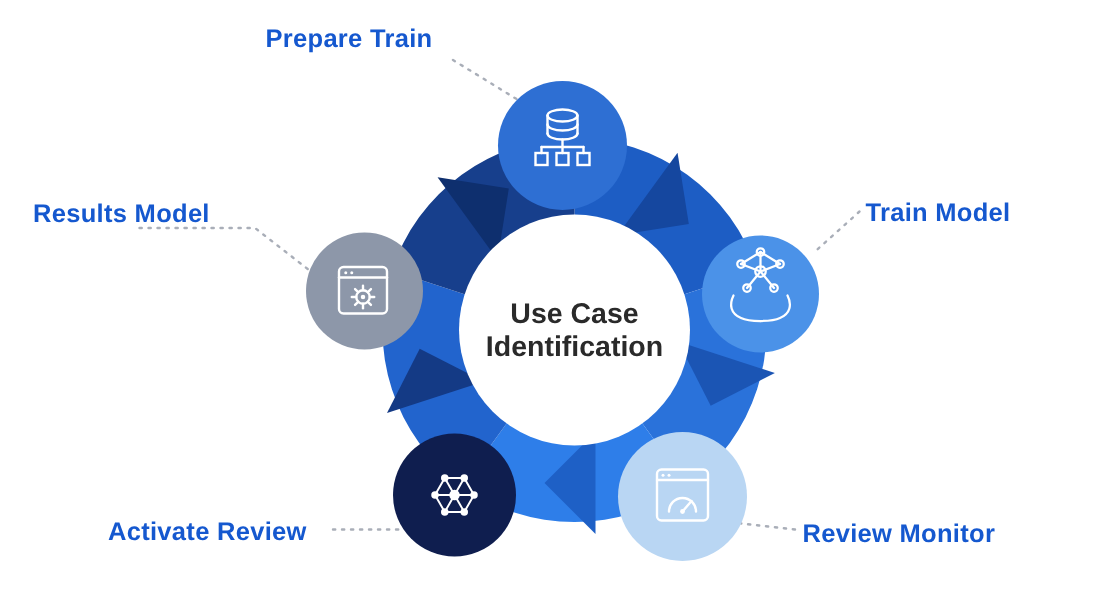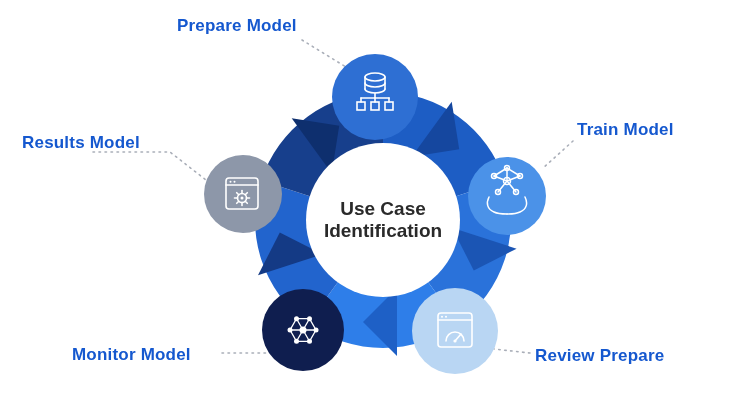--- a/index.html
+++ b/index.html
@@ -13,21 +13,21 @@
   .canvas svg{position:absolute;left:0;top:0;}
   .step-label{
     position:absolute;
     font-size:17px;
     font-weight:bold;
     color:#1558cf;
     white-space:nowrap;
     letter-spacing:.2px;
   }
   .lbl-prepare{left:177px;top:16px;}
-  .lbl-train{left:577px;top:120px;}
+  .lbl-train{left:577px;top:132px;}
   .lbl-review{left:535px;top:346px;}
   .lbl-activate{left:72px;top:345px;}
   .lbl-monitor{left:22px;top:133px;}
 </style>
 </head>
 <body>
 
 <div class="canvas">
 
   <svg width="740" height="400" viewBox="0 0 740 400">
@@ -140,19 +140,19 @@
         <path d="M245.2,201.2 L247.3,203.3"></path>
       <path d="M242,202.5 L242,205.5"></path>
         <path d="M238.8,201.2 L236.7,203.3"></path>
       <path d="M237.5,198 L234.5,198"></path>
         <path d="M238.8,194.8 L236.7,192.7"></path>
       <path d="M242,193.5 L242,190.5"></path>
         <path d="M245.2,194.8 L247.3,192.7"></path>
     </g>
   </svg>
 
-  <div class="step-label lbl-prepare">Prepare Model</div>
+  <div class="step-label lbl-prepare">Prepare Train</div>
   <div class="step-label lbl-train">Train Model</div>
-  <div class="step-label lbl-review">Review Prepare</div>
-  <div class="step-label lbl-activate">Monitor Model</div>
+  <div class="step-label lbl-review">Review Monitor</div>
+  <div class="step-label lbl-activate">Activate Review</div>
   <div class="step-label lbl-monitor">Results Model</div>
 
 </div>
 
 </body></html>

